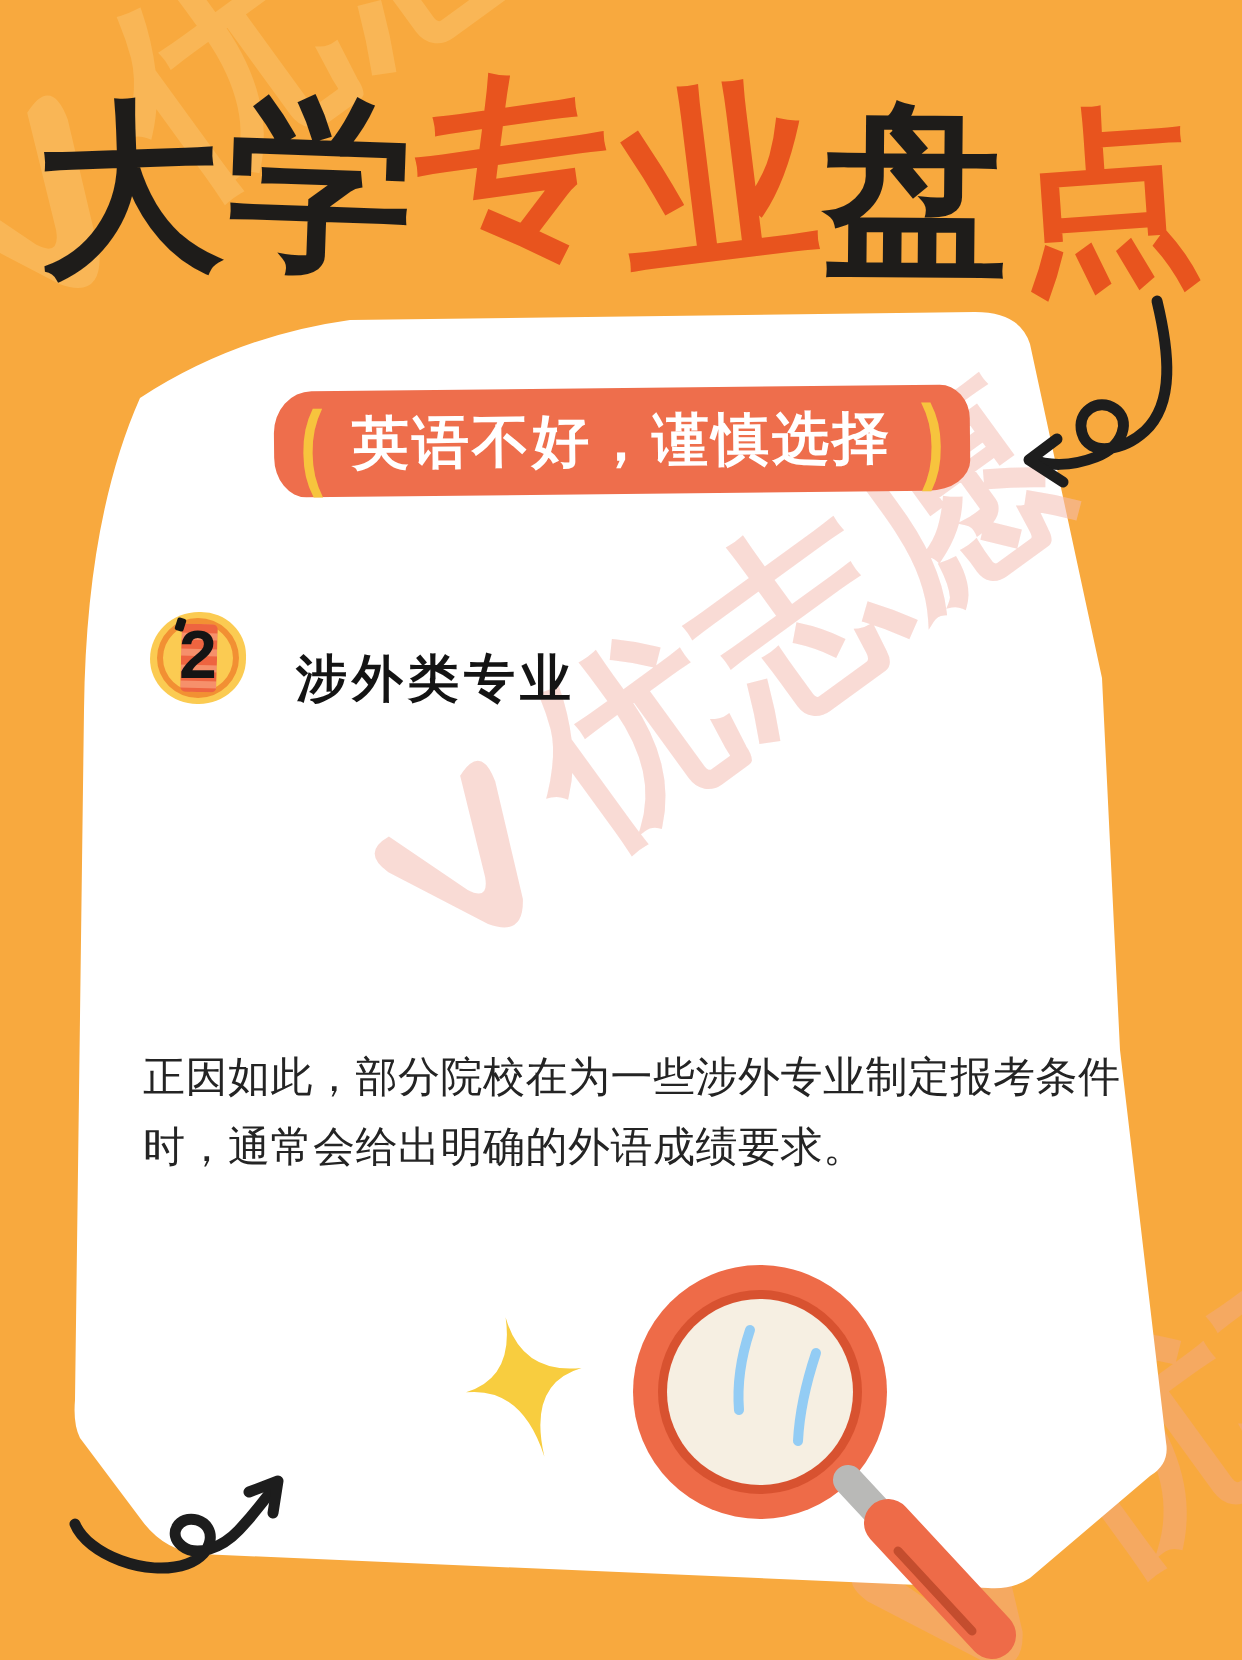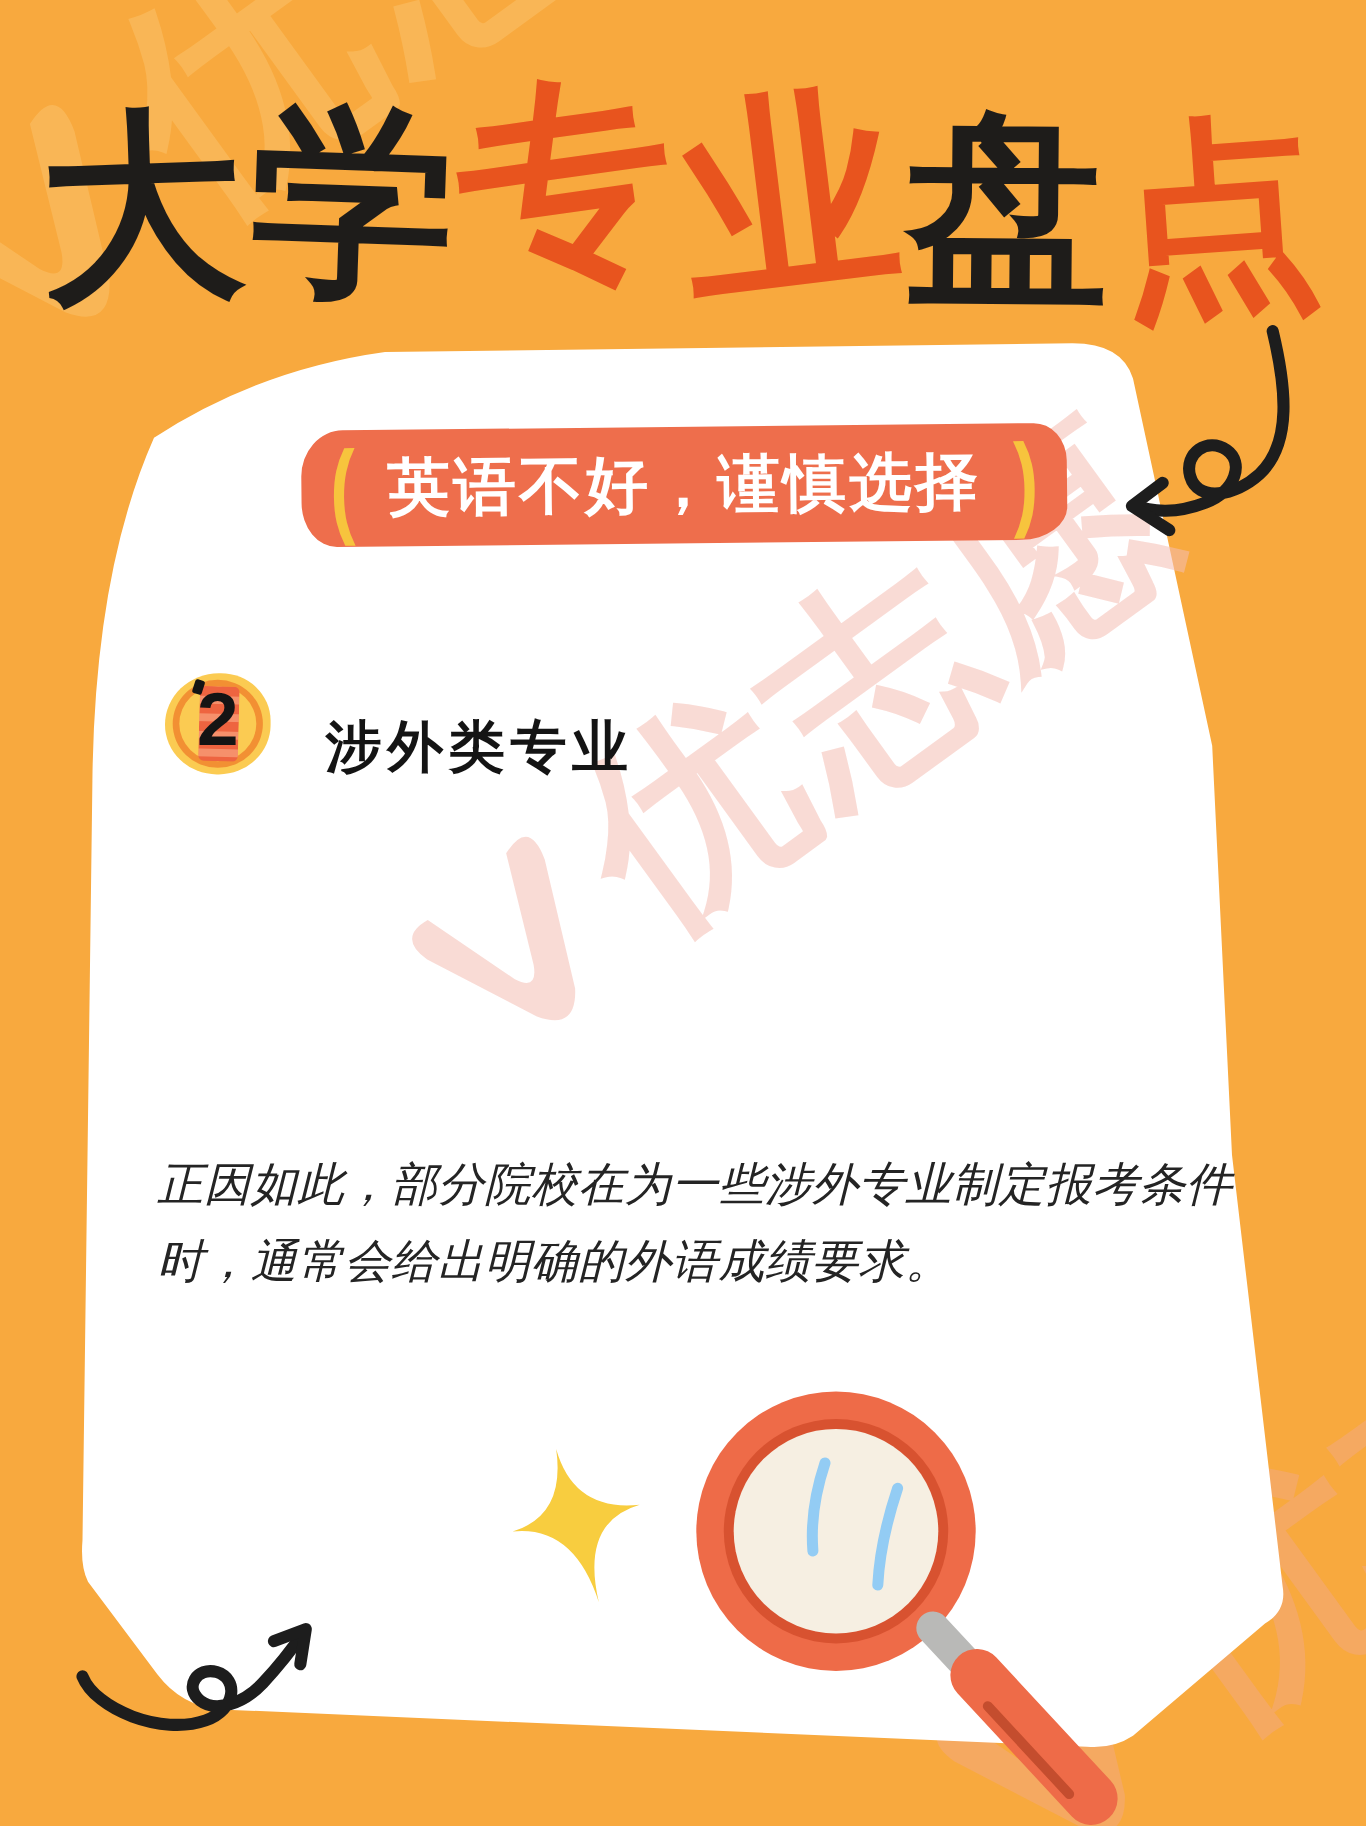--- a/index.html
+++ b/index.html
@@ -94,21 +94,21 @@
     z-index:3;white-space:nowrap;margin-left:28px;
   }
   
   .para{
     position:absolute;left:143px;width:990px;
     font-size:42px;line-height:70px;color:#242424;font-weight:500;
     letter-spacing:0.5px;
     z-index:3;text-align:left;
   }
   .para-1{top:752px;}
-  .para-2{top:1042px;font-style:italic;}
+  .para-2{top:1042px;}
   .wavy{
     text-decoration-line:underline;
     text-decoration-style:wavy;
     text-decoration-color:#E96A2E;
     text-decoration-thickness:4.5px;
     text-underline-offset:13px;
     text-decoration-skip-ink:none;
   }
   
   .sparkle-svg{position:absolute;left:462px;top:1312px;z-index:3;transform:rotate(-10deg);}

